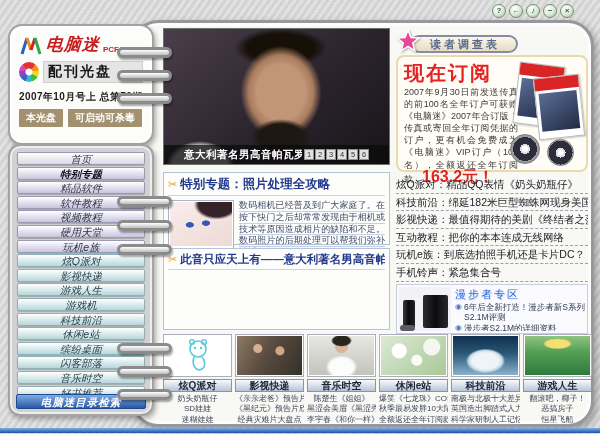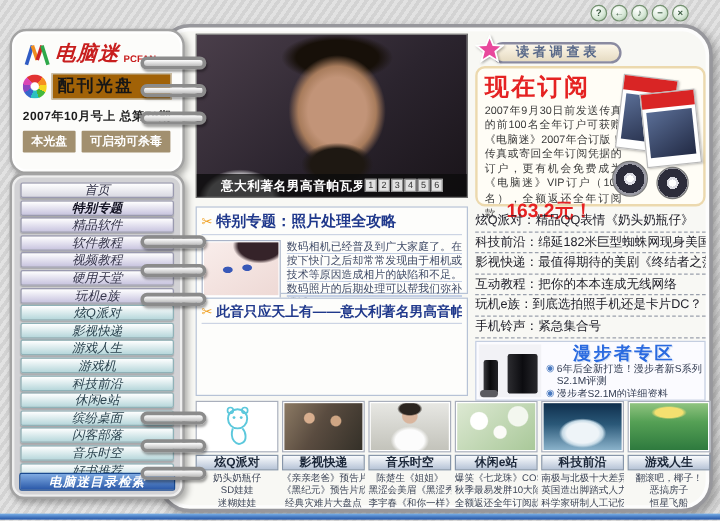--- a/index.html
+++ b/index.html
@@ -27,21 +27,21 @@
     z-index:5; padding:7px 9px; }
   .logo-row { display:flex; align-items:flex-end; gap:3px; }
   .brand { color:#c81e1e; font-weight:bold; font-size:17px; font-style:italic;
     letter-spacing:1px; transform:skew(-4deg); }
   .brand-sub { color:#c81e1e; font-weight:bold; font-size:8px; margin-bottom:2px; }
   .disc-row { display:flex; align-items:center; gap:4px; margin-top:5px; }
   .pinwheel { width:20px; height:20px; border-radius:50%; flex:0 0 20px;
     background:
       radial-gradient(circle at center, #fff 0 3px, rgba(255,255,255,0) 4px),
       conic-gradient(#e23333 0 40deg,#f58f1e 40deg 80deg,#f5d71e 80deg 120deg,#46b83c 120deg 160deg,#2cc0c0 160deg 200deg,#3666cc 200deg 240deg,#8c46c0 240deg 280deg,#da46b4 280deg 320deg,#e23333 320deg); }
-  .disc-label { flex:1; background:#a16207; border:1px solid #cfcfc6;
+  .disc-label { flex:1; background:#e5e5e5; border:1px solid #cfcfc6;
     font-weight:bold; font-size:14px; color:#161616; padding:1px 4px; letter-spacing:2px; }
   .issue-line { font-size:10px; font-weight:bold; color:#1d1d1d; margin-top:7px; letter-spacing:.4px; }
   .badge-row { display:flex; gap:5px; margin-top:5px; }
   .badge { background:#a2906f; color:#fff; font-size:10px; font-weight:bold;
     padding:2px 7px; border-radius:1px; }
 
   
   .menu-card { position:absolute; left:8px; top:144px; width:146px; height:272px;
     background:#d2d2d5; border:2px solid #a3a3a3; border-radius:12px;
     box-shadow: inset 0 0 0 2px #eee, 2px 3px 5px rgba(0,0,0,.3);
@@ -143,22 +143,22 @@
   .edifier { position:absolute; left:396px; top:284px; width:192px; height:50px;
     background:#fbfbff; border:1px solid #c4cee0; z-index:4; display:flex; gap:4px; padding:2px; }
   .spk { position:relative; flex:0 0 52px; background:#f2f2f6; }
   .spk .sat { position:absolute; left:4px; bottom:3px; width:12px; height:28px;
     background:linear-gradient(90deg,#3a3a3e,#0a0a0c 45%,#222226); border-radius:2px; }
   .spk .sub { position:absolute; right:3px; bottom:3px; width:25px; height:33px;
     background:linear-gradient(90deg,#2c2c30,#0c0c10 50%,#28282c); border-radius:2px; }
   .spk .remote { position:absolute; left:1px; bottom:0; width:15px; height:6px;
     background:#5a5a60; border-radius:3px; }
   .edifier-right { flex:1; overflow:hidden; }
-  .edifier-title { color:#2a6ae0; font-size:15px; font-weight:bold; letter-spacing:2px;
-    line-height:15px; text-shadow:1px 1px 0 #d6e2f4;text-align:center; }
+  .edifier-title { color:#2a6ae0; font-size:11px; font-weight:normal; letter-spacing:2px;
+    line-height:15px; text-shadow:1px 1px 0 #d6e2f4; }
   .edifier-item { font-size:8.5px; color:#323c52; line-height:10.3px; display:flex; gap:2px; cursor:pointer; }
   .edifier-item .bull { color:#4a7ac0; font-size:8px; line-height:10.3px; }
 
   
   .bcols { position:absolute; left:163px; top:334px; width:428px; display:flex; gap:3px; z-index:4; }
   .bcol { width:69px; flex:0 0 69px; }
   .bthumb { height:43px; border:1px solid #a9afbc; background:#fff; padding:1px; cursor:pointer; }
   .bthumb .art { width:100%; height:100%; position:relative; overflow:hidden; }
   .art1 { background:#ffffff; }
   .art2 { background:

